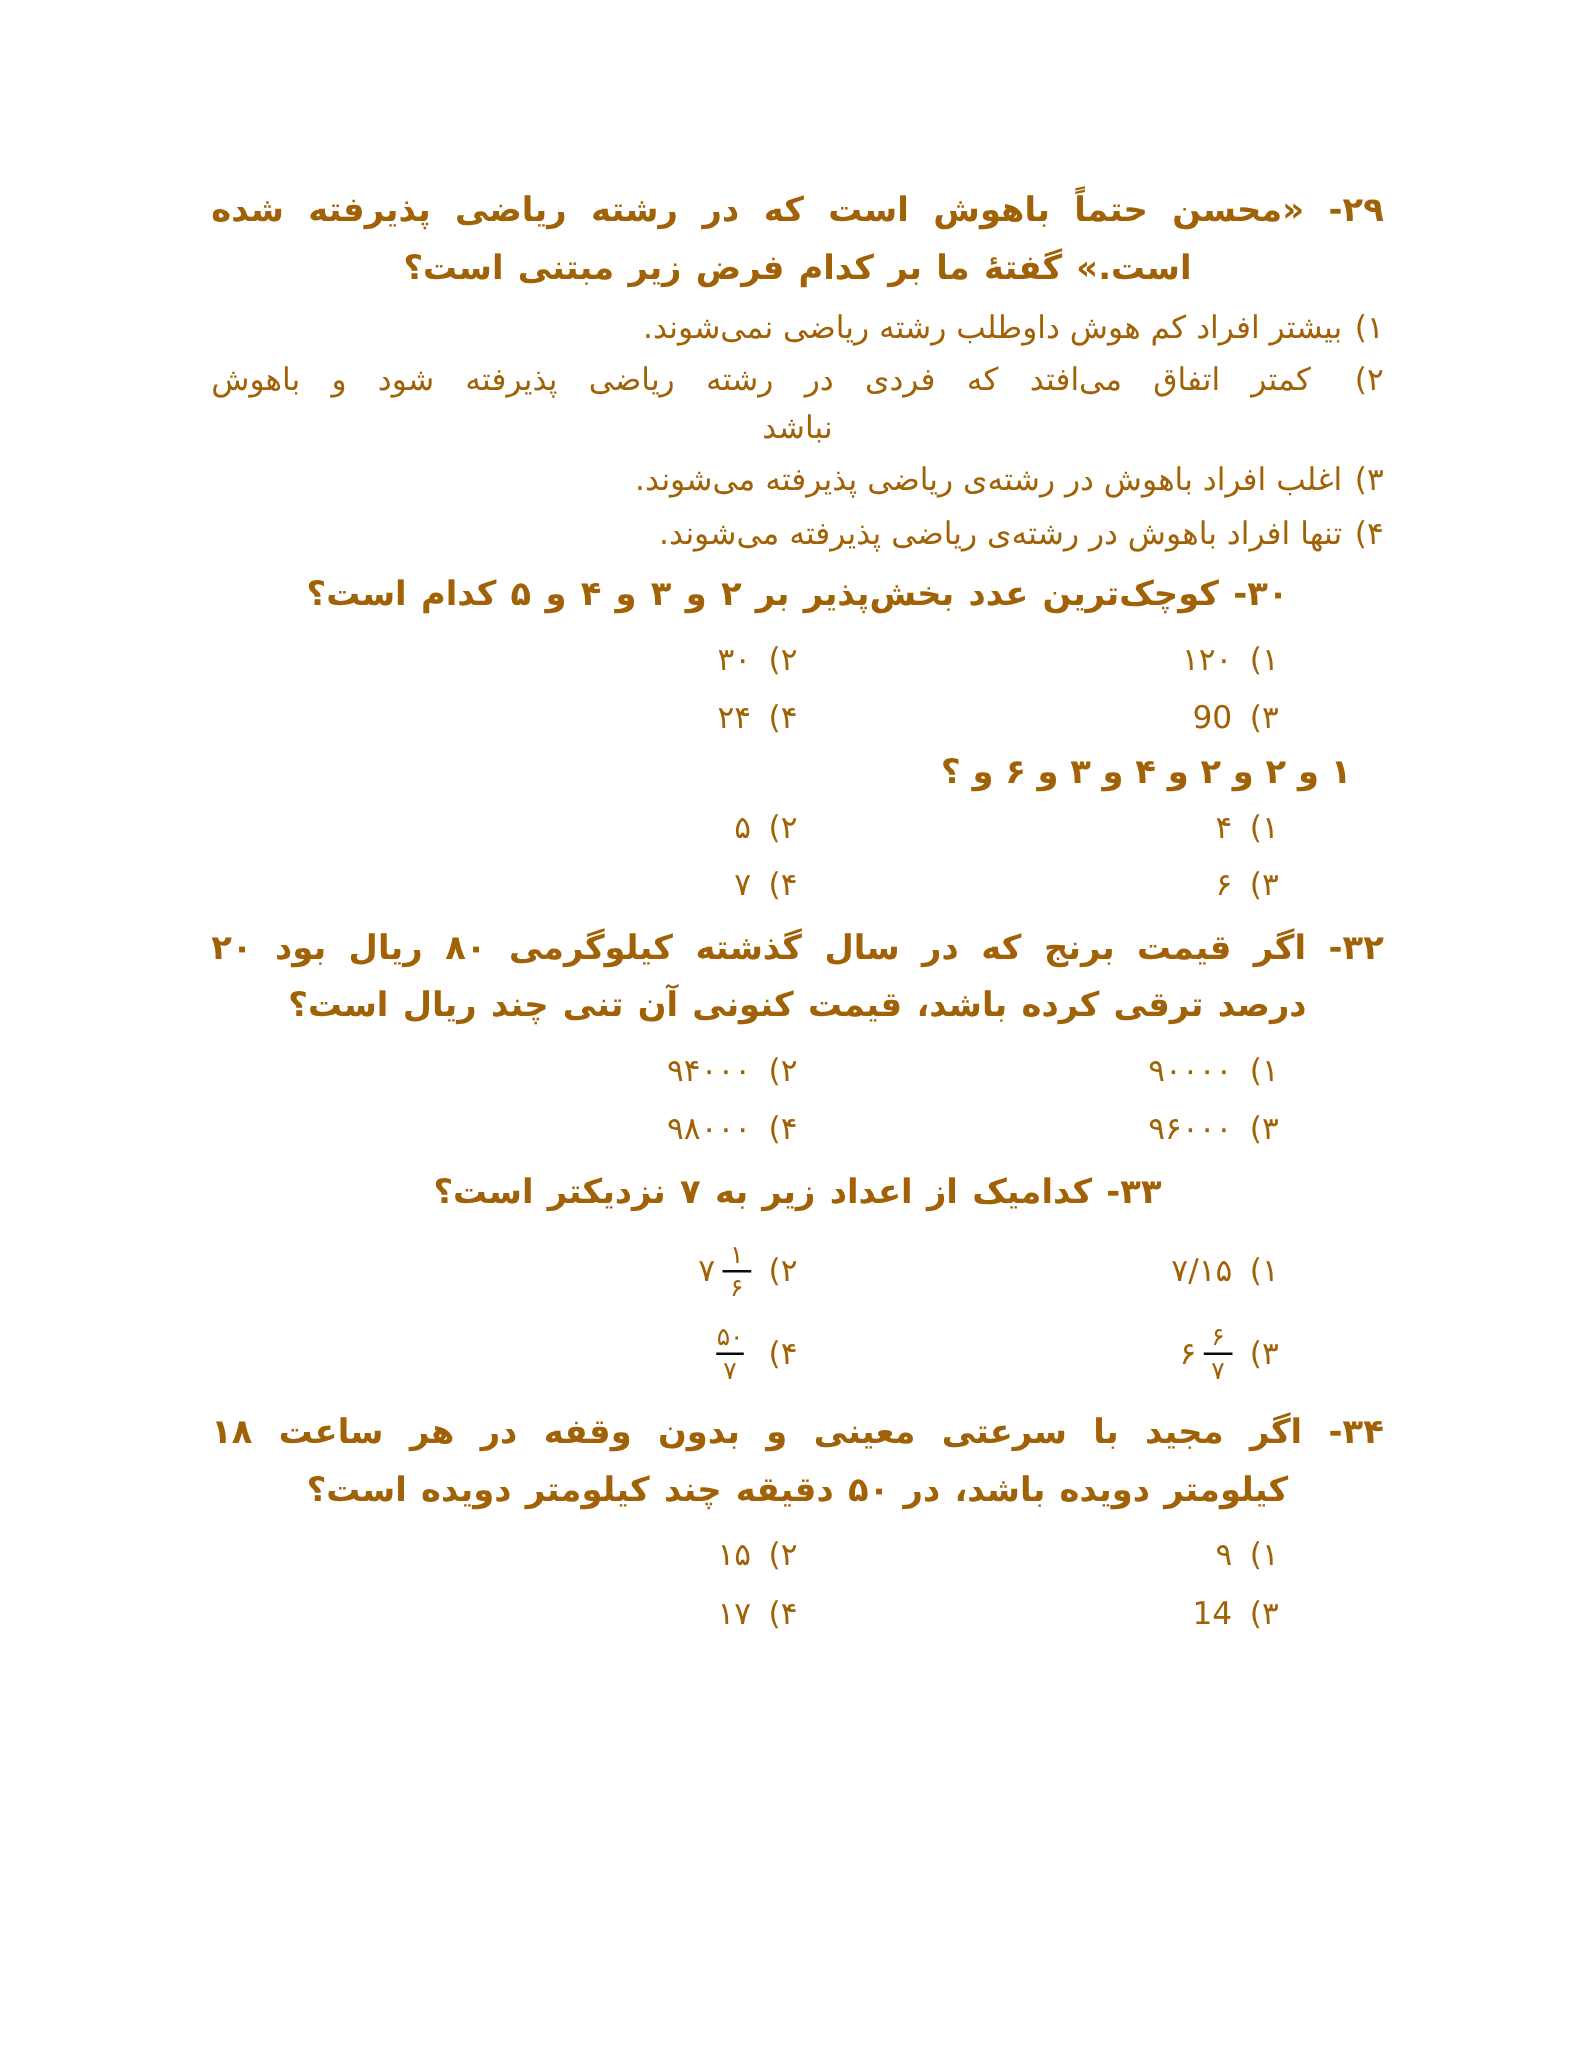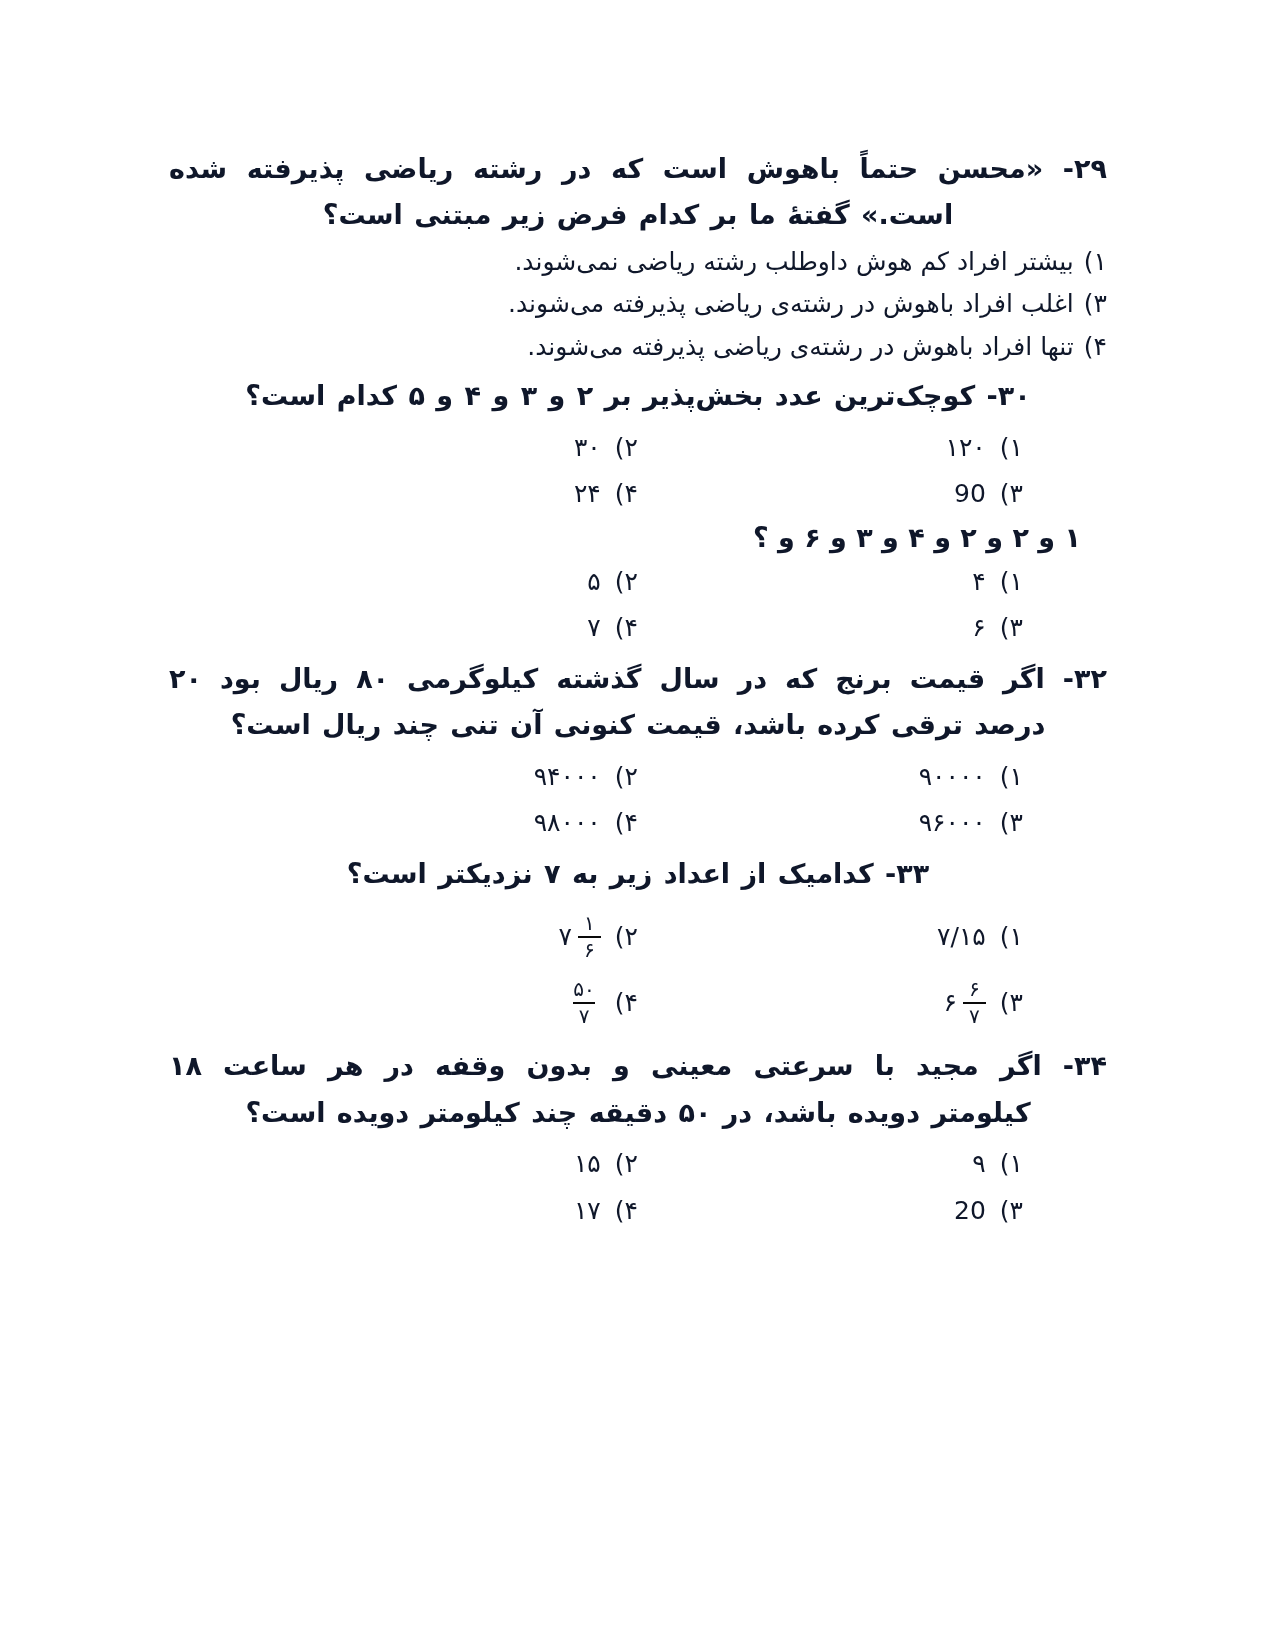--- a/index.html
+++ b/index.html
@@ -2,21 +2,21 @@
 <html lang="fa"><head>
 <meta charset="utf-8">
 <style>
   html,body{margin:0;padding:0;background:#ffffff;}
   .page{
     position:relative;
     width:1275px;height:1584px;
     background:#ffffff;
     overflow:hidden;
     font-family:"DejaVu Sans",sans-serif;
-    color:#0f172a;
+    color:#a16207;
   }
   .content{
     position:absolute;
     top:146px;
     right:168px;
     width:938px;
     direction:rtl;
     text-align:right;
   }
   .q{margin:0 0 8px 0;}
@@ -76,20 +76,24 @@
 
 <div class="page">
   <div class="content">
 
     <div class="q">
       <p class="stem">
           <span class="jfull">۲۹- «محسن حتماً باهوش است که در رشته ریاضی پذیرفته شده</span>
           <span class="bline">است.» گفتهٔ ما بر کدام فرض زیر مبتنی است؟</span>
         </p>
       <p class="opt-line"><span class="opt-label">۱)</span><span>بیشتر افراد کم هوش داوطلب رشته ریاضی نمی‌شوند.</span></p>
+      <p class="opt-line">
+          <span class="jfull"><span class="opt-label">۲)</span> <span>کمتر اتفاق می‌افتد که فردی در رشته ریاضی پذیرفته شود و باهوش</span></span>
+          <span class="bline">نباشد</span>
+        </p>
       <p class="opt-line"><span class="opt-label">۳)</span><span>اغلب افراد باهوش در رشته‌ی ریاضی پذیرفته می‌شوند.</span></p>
       <p class="opt-line"><span class="opt-label">۴)</span><span>تنها افراد باهوش در رشته‌ی ریاضی پذیرفته می‌شوند.</span></p>
     </div>
 
     <div class="q">
       <p class="stem">
           <span class="bline">۳۰- کوچک‌ترین عدد بخش‌پذیر بر ۲ و ۳ و ۴ و ۵ کدام است؟</span>
         </p>
       <div class="opt-row">
         <div class="opt-cell c1">
@@ -216,21 +220,21 @@
             <span>۹</span>
           </div>
         <div class="opt-cell c2">
             <span>۲)</span>
             <span>۱۵</span>
           </div>
       </div>
       <div class="opt-row">
         <div class="opt-cell c1">
             <span>۳)</span>
-            <span>20</span>
+            <span>14</span>
           </div>
         <div class="opt-cell c2">
             <span>۴)</span>
             <span>۱۷</span>
           </div>
       </div>
     </div>
 
   </div>
 </div>

